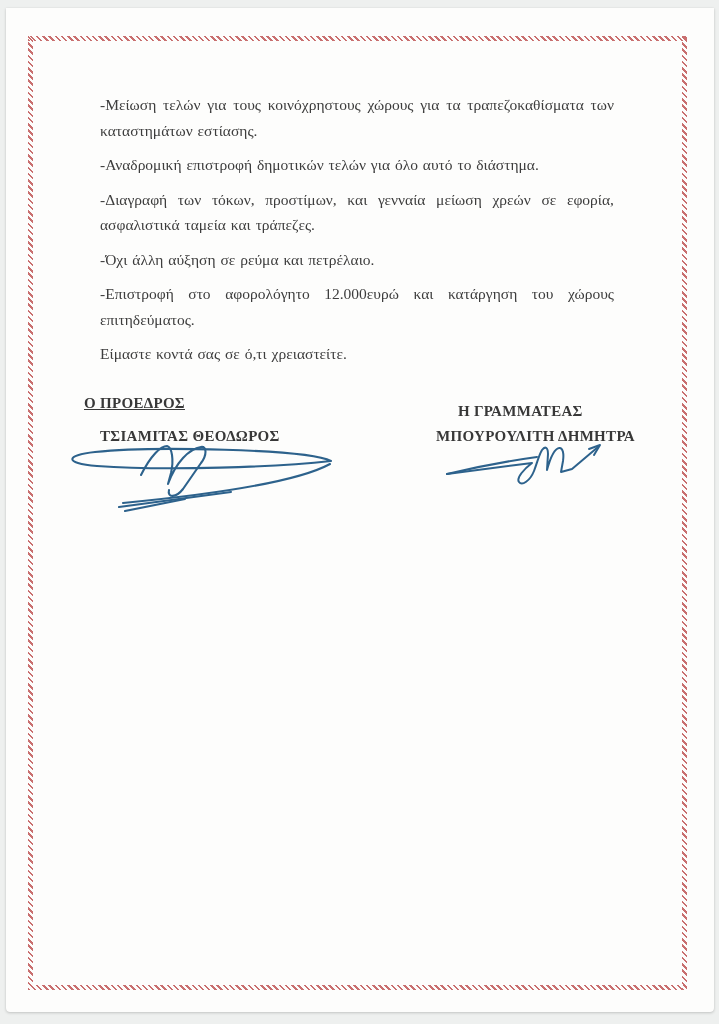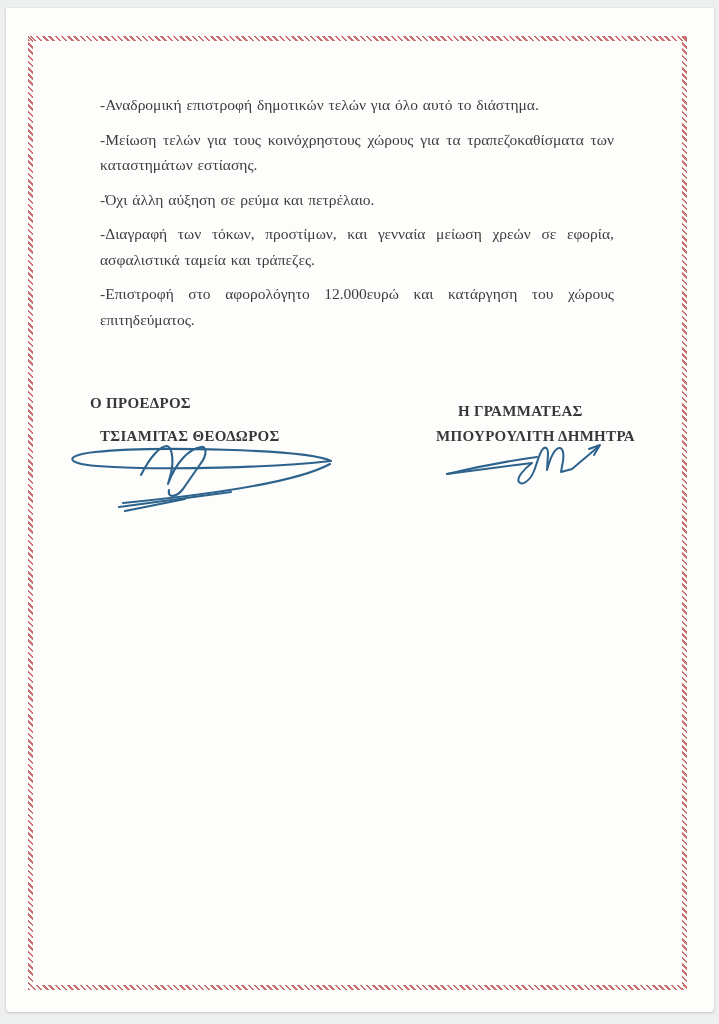--- a/index.html
+++ b/index.html
@@ -84,28 +84,29 @@
   <div class="page">
 
     <div class="stripe-frame">
       <div class="bar h top"></div>
       <div class="bar h bottom"></div>
       <div class="bar v left"></div>
       <div class="bar v right"></div>
     </div>
 
     <div class="content">
+      <p>-Μείωση τελών για τους κοινόχρηστους χώρους για τα τραπεζοκαθίσματα των καταστημάτων εστίασης.</p>
       <p>-Αναδρομική επιστροφή δημοτικών τελών για όλο αυτό το διάστημα.</p>
-      <p>-Μείωση τελών για τους κοινόχρηστους χώρους για τα τραπεζοκαθίσματα των καταστημάτων εστίασης.</p>
+      <p>-Διαγραφή των τόκων, προστίμων, και γενναία μείωση χρεών σε εφορία, ασφαλιστικά ταμεία και τράπεζες.</p>
       <p>-Όχι άλλη αύξηση σε ρεύμα και πετρέλαιο.</p>
-      <p>-Διαγραφή των τόκων, προστίμων, και γενναία μείωση χρεών σε εφορία, ασφαλιστικά ταμεία και τράπεζες.</p>
       <p>-Επιστροφή στο αφορολόγητο 12.000ευρώ και κατάργηση του χώρους επιτηδεύματος.</p>
+      <p>Είμαστε κοντά σας σε ό,τι χρειαστείτε.</p>
     </div>
 
-    <div class="sig-label" style="left:84px;top:387px;">Ο ΠΡΟΕΔΡΟΣ</div>
+    <div class="sig-label" style="left:78px;top:387px;text-decoration:underline;">Ο ΠΡΟΕΔΡΟΣ</div>
 
     <div class="sig-label" style="left:452px;top:387px;margin-top:8px;">Η ΓΡΑΜΜΑΤΕΑΣ</div>
 
     <div class="sig-label" style="left:94px;top:420px;text-align:right;">ΤΣΙΑΜΙΤΑΣ ΘΕΟΔΩΡΟΣ</div>
 
     <div class="sig-label" style="left:430px;top:420px;">ΜΠΟΥΡΟΥΛΙΤΗ ΔΗΜΗΤΡΑ</div>
 
     <svg class="sig-svg" style="left:49px;top:432px;" width="300" height="85" viewBox="0 0 300 85">
       <g stroke-width="2.1">
         <path d="M276 21 C252 9 95 6 40 12 C12 15 7 23 42 26 C112 31 222 27 276 21 Z"></path>

